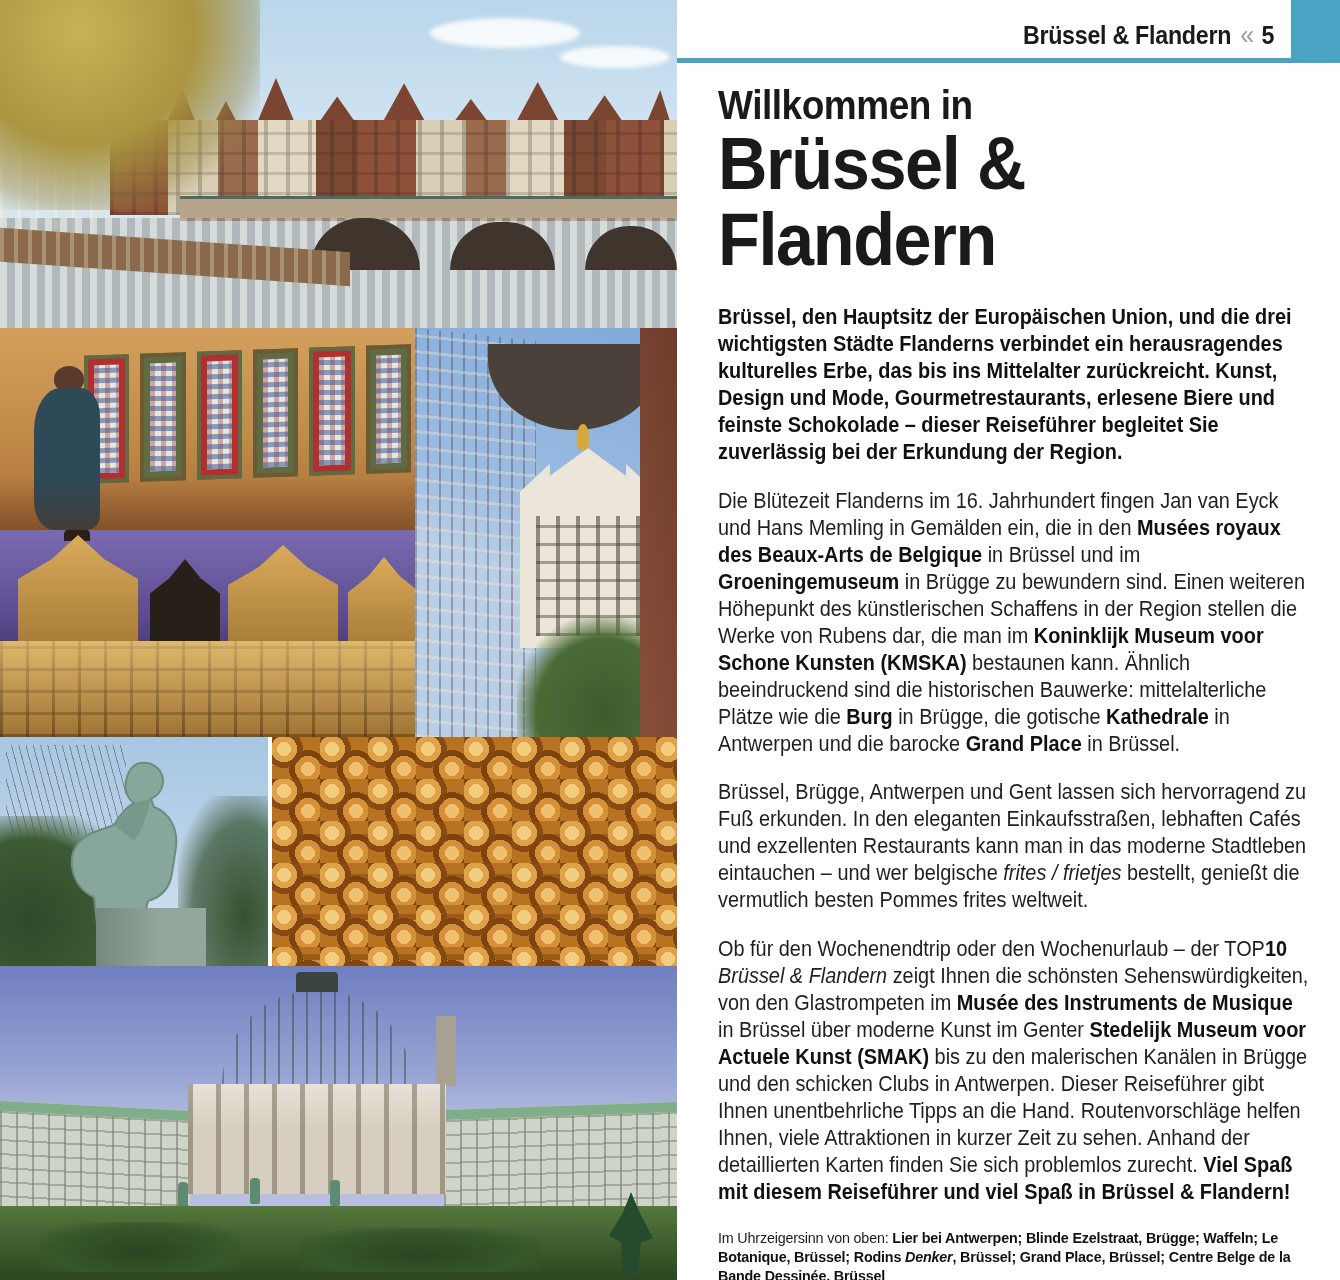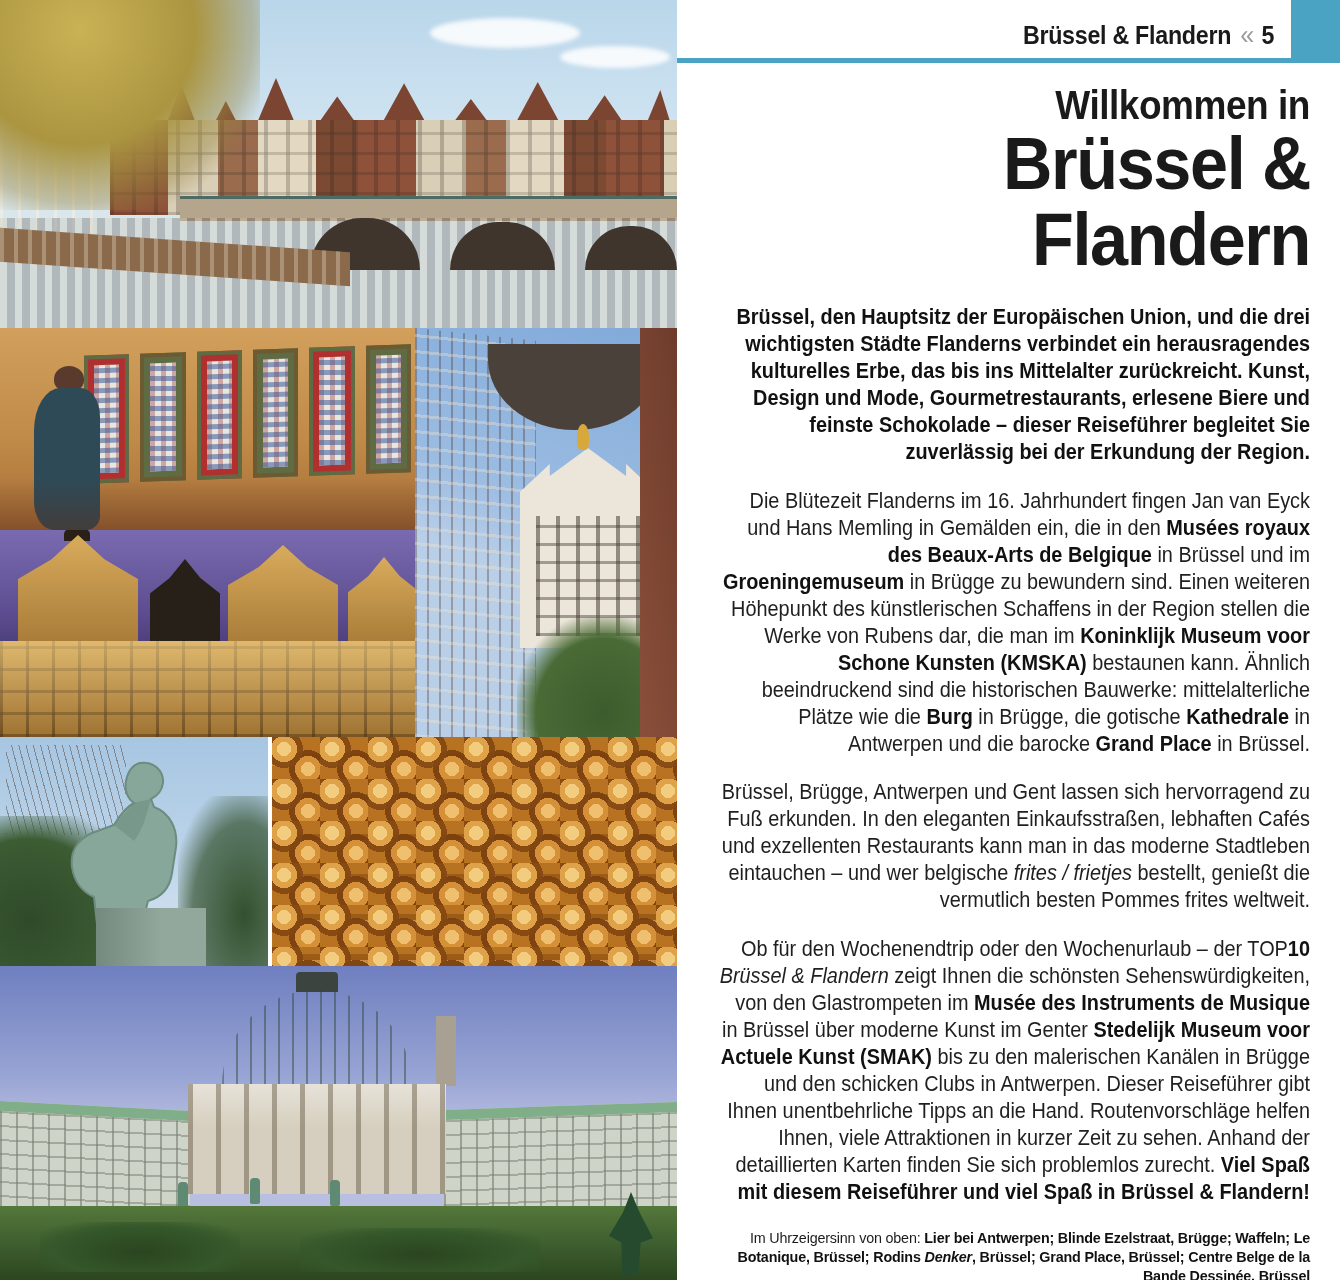--- a/index.html
+++ b/index.html
@@ -1,17 +1,17 @@
 <!DOCTYPE html>
 <html><head>
 <meta charset="utf-8">
 <style>
   html,body{margin:0;padding:0;background:#ffffff;}
   .page{position:relative;width:1340px;height:1280px;background:#fff;overflow:hidden;
-        font-family:"Liberation Sans","DejaVu Sans",sans-serif;text-align:right;}
+        font-family:"Liberation Sans","DejaVu Sans",sans-serif;}
 
   
   .photo{position:absolute;overflow:hidden;}
 
   
   .ph-canal{left:0;top:0;width:677px;height:328px;
     background:linear-gradient(180deg,#b9d6ea 0%,#cfe3f1 38%,#d9e6ec 50%);}
   .ph-canal .cloud{position:absolute;background:rgba(255,255,255,.85);border-radius:50%;filter:blur(2px);}
   .ph-canal .roofline{position:absolute;left:120px;top:78px;width:557px;height:66px;background:#7b4531;
     clip-path:polygon(0% 100%,3% 25%,7% 100%,11% 10%,15% 100%,19% 35%,23% 100%,28% 0%,33% 100%,39% 28%,45% 100%,51% 8%,57% 100%,63% 32%,69% 100%,75% 6%,81% 100%,87% 26%,93% 100%,97% 18%,100% 100%);}

